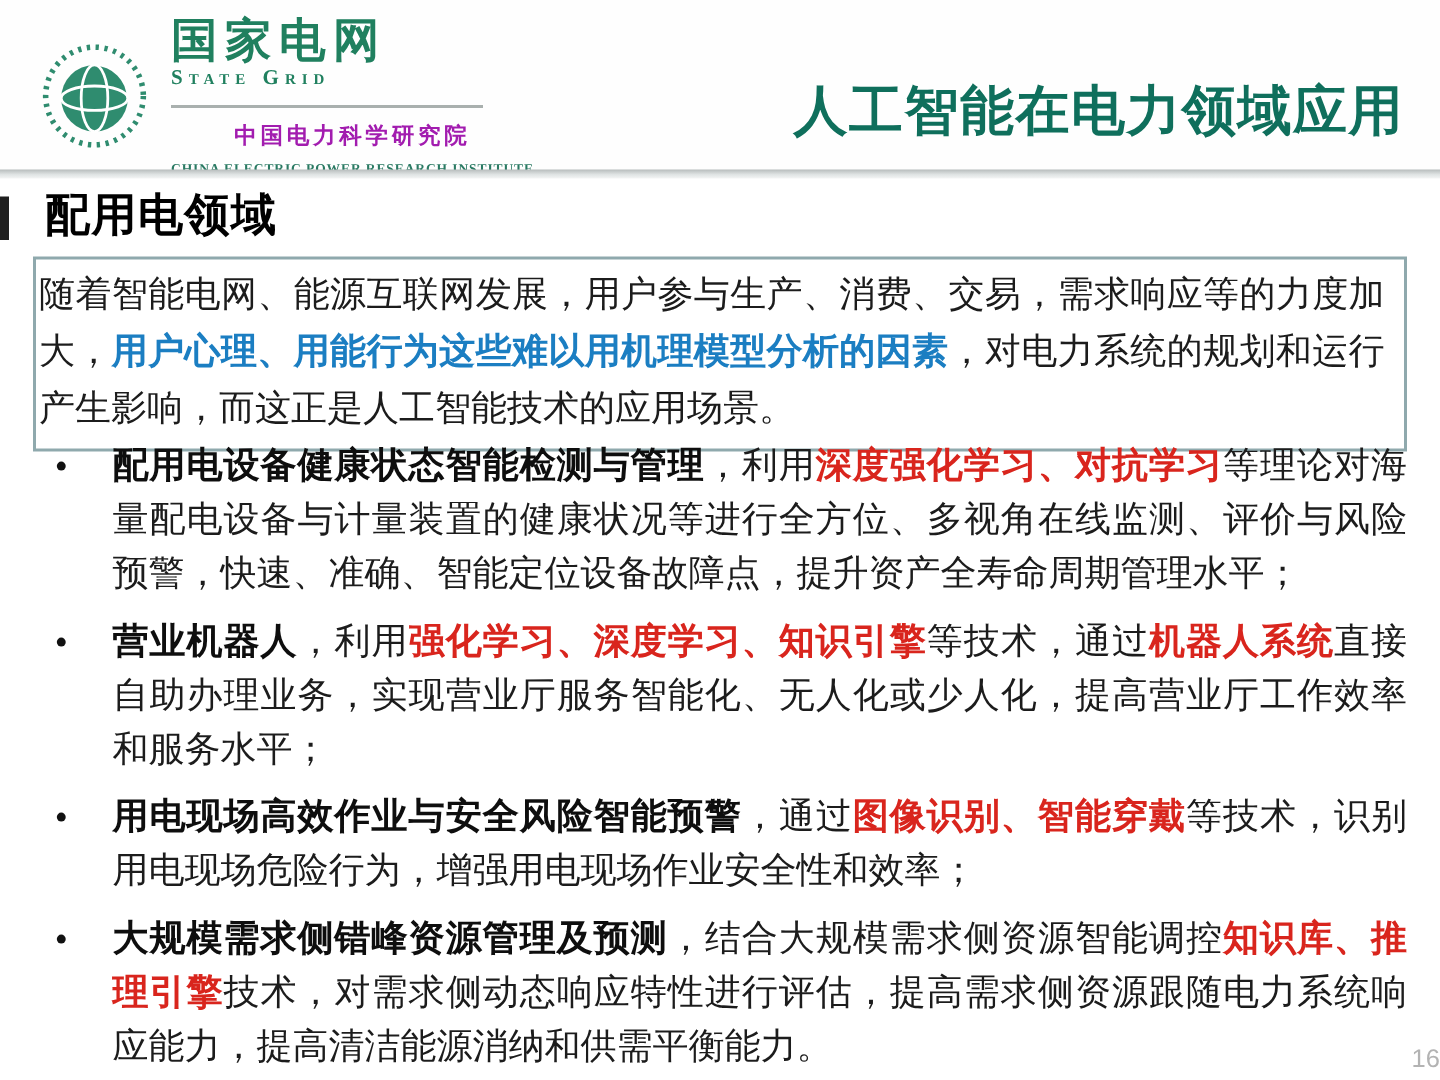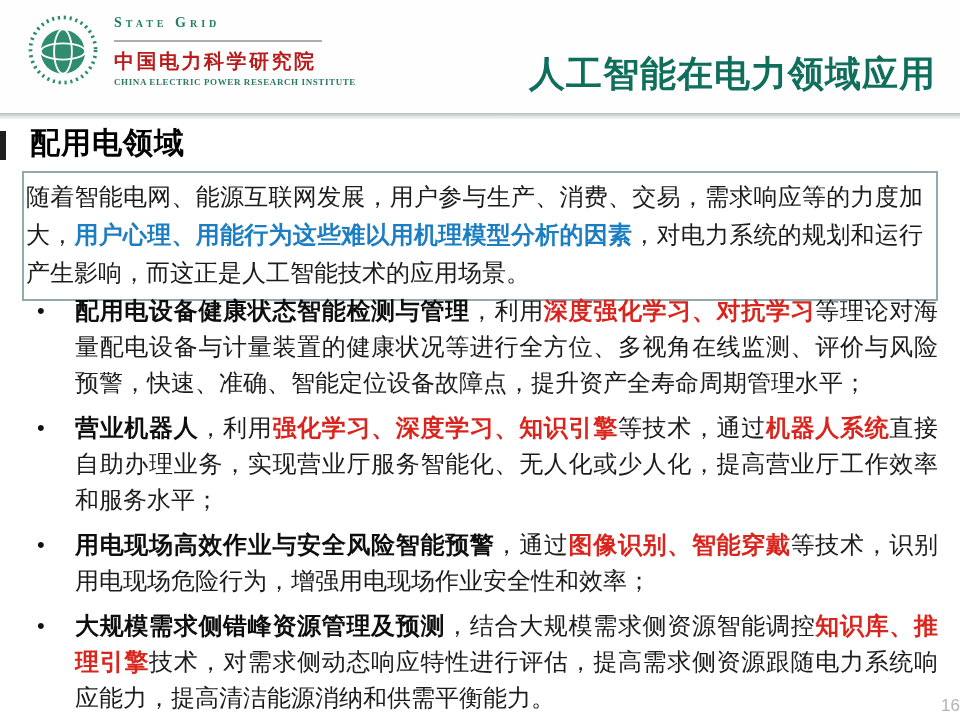--- a/index.html
+++ b/index.html
@@ -19,21 +19,21 @@
   
   .header{position:absolute;top:0;left:0;right:0;height:113px;background:#fefefe;}
   .header-divider{position:absolute;top:113px;left:0;right:0;height:6px;
     background:linear-gradient(180deg,#b7bcbc 0%,#dfe3e3 55%,#f4f5f5 100%);}
   .logo{position:absolute;left:26px;top:10px;display:flex;align-items:center;gap:14px;}
   .logo-text{display:flex;flex-direction:column;}
   .brand-cn{font-size:31px;font-weight:bold;color:var(--logo_green);letter-spacing:5px;line-height:33px;}
   .brand-en{font-family:"Liberation Serif","DejaVu Serif",serif;font-variant:small-caps;
     font-weight:bold;font-size:14px;color:var(--logo_green);letter-spacing:4px;line-height:20px;}
   .logo-rule{height:2px;background:#a9b0ae;margin:7px 0 6px 0;width:208px;}
-  .org-cn{font-size:20px;font-weight:bold;color:#b91c1c;letter-spacing:2.5px;line-height:26px;}
+  .org-cn{font-size:15px;font-weight:bold;color:#a21caf;letter-spacing:2.5px;line-height:26px;text-align:center;}
   .org-en{font-family:"Liberation Serif","DejaVu Serif",serif;font-size:9px;font-weight:bold;
     color:#2a7a63;letter-spacing:0.6px;line-height:12px;margin-top:2px;}
   .slide-title{position:absolute;right:24px;top:50px;font-size:36px;font-weight:800;
     color:var(--title_green);letter-spacing:1px;white-space:nowrap;text-align:center;}
   
   .section-tick{position:absolute;left:0;top:131px;width:6px;height:29px;background:#1f1f1f;}
   .section-title{position:absolute;left:30px;top:123px;font-size:30px;font-weight:bold;color:#000;letter-spacing:1px;}
   .intro-box{position:absolute;left:22px;right:22px;top:171px;
     border:2px solid var(--box_border);padding:5px 13px 7px 2px;
     font-size:24px;line-height:38px;text-align:justify;color:#1c1c1c;}
@@ -53,20 +53,21 @@
 <div class="header">
   <div class="logo">
     <svg width="74" height="80" viewBox="0 0 100 108" aria-hidden="true">
       <circle cx="50" cy="56" r="30" fill="#2f8c6f"></circle>
       <ellipse cx="50" cy="56" rx="30" ry="11" fill="none" stroke="#ffffff" stroke-width="2.5"></ellipse>
       <ellipse cx="50" cy="56" rx="12" ry="30" fill="none" stroke="#ffffff" stroke-width="2.5"></ellipse>
       <path d="M50 26 A30 30 0 0 1 80 56" fill="none" stroke="#ffffff" stroke-width="2"></path>
       <circle cx="50" cy="54" r="44" fill="none" stroke="#2f8c6f" stroke-width="5" stroke-dasharray="3 5"></circle>
     </svg>
     <div class="logo-text">
+      <span class="brand-cn">国家电网</span>
       <span class="brand-en">State Grid</span>
       <span class="logo-rule"></span>
       <span class="org-cn">中国电力科学研究院</span>
       <span class="org-en">CHINA ELECTRIC POWER RESEARCH INSTITUTE</span>
     </div>
   </div>
   <div class="slide-title">人工智能在电力领域应用</div>
 </div>
 <div class="header-divider"></div>
 

